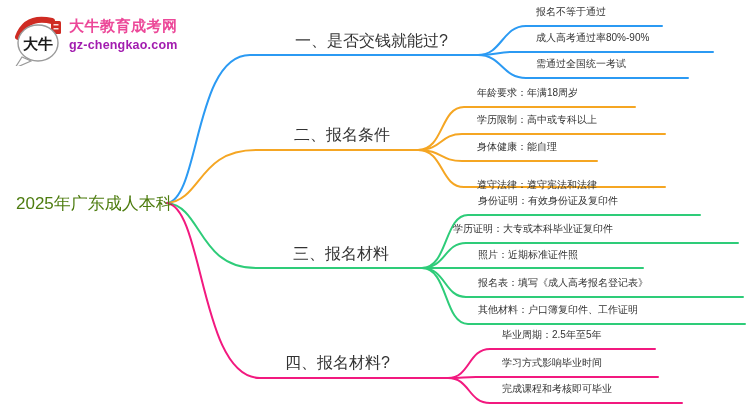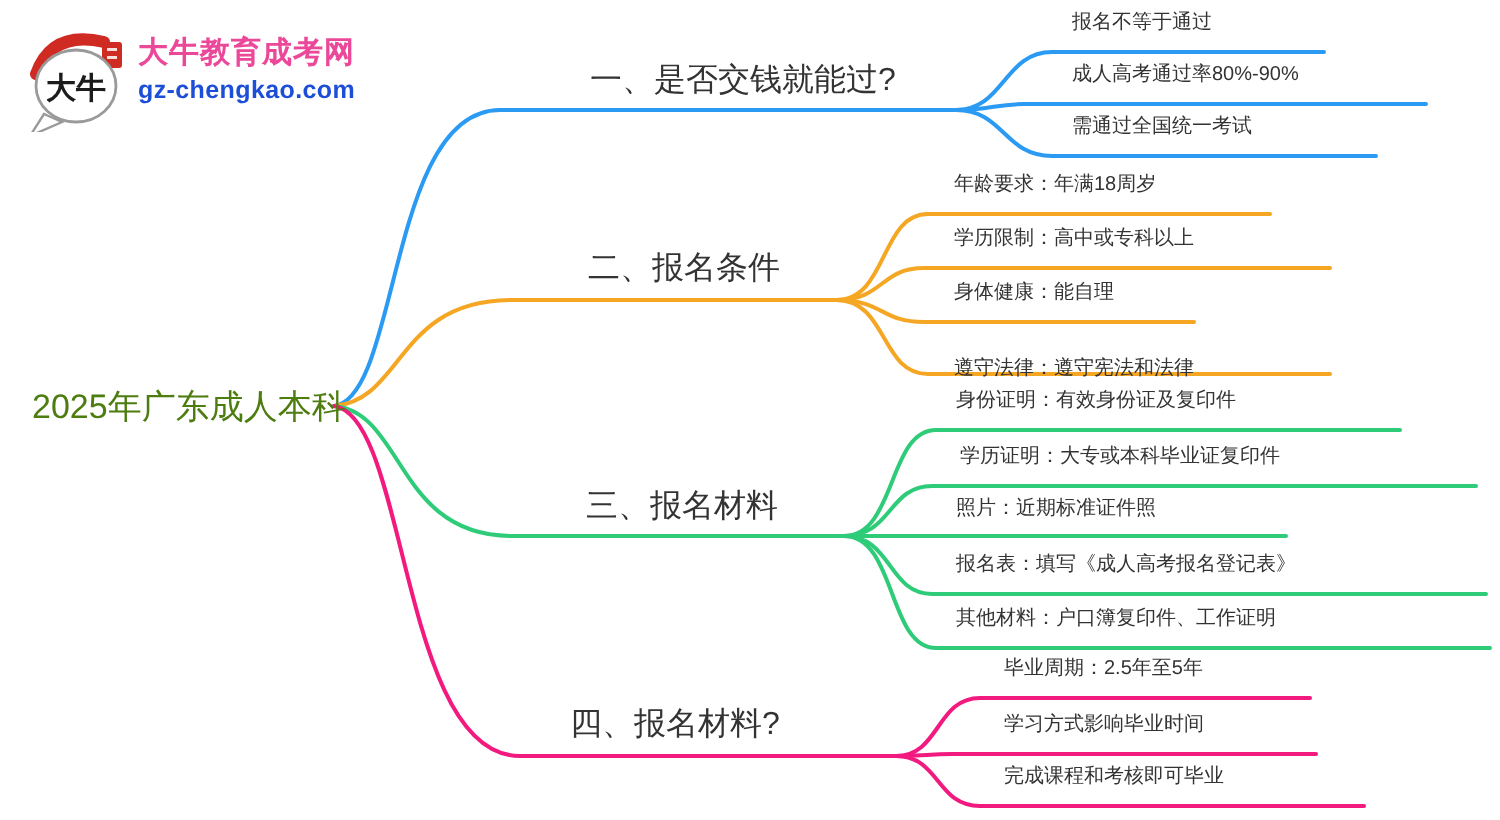--- a/index.html
+++ b/index.html
@@ -13,21 +13,21 @@
   svg.lines path{fill:none;stroke-width:2;stroke-linecap:round;}
   .node{
     position:absolute;white-space:nowrap;color:#333333;line-height:1.15;
   }
   .root{font-size:17px;color:#4d7c0f;}
   .branch{font-size:16px;}
   .child{font-size:10px;}
   .logo{position:absolute;left:13px;top:12px;display:flex;align-items:flex-start;}
   .logo-text{margin-left:4px;padding-top:5px;}
   .site-name{font-size:15px;font-weight:bold;color:#ec4899;letter-spacing:0.5px;}
-  .site-domain{font-size:12.5px;font-weight:bold;color:#1d4ed8;margin-top:2px;letter-spacing:0.2px;}
+  .site-domain{font-size:12.5px;font-weight:bold;color:#a21caf;margin-top:2px;letter-spacing:0.2px;}
 </style>
 </head>
 <body>
 
 <div class="canvas">
 
   <svg class="lines" width="750" height="410">
 
     <path d="M167,203 C200,199 194,55 250,55 H478" stroke="#2b9af3"></path>
     <path d="M478,55 C502,55 502,26 526,26 H662" stroke="#2b9af3"></path>
@@ -79,21 +79,21 @@
   <div class="node child" style="left:536px;top:6px">报名不等于通过</div>
   <div class="node child" style="left:536px;top:32px">成人高考通过率80%-90%</div>
   <div class="node child" style="left:536px;top:58px">需通过全国统一考试</div>
 
   <div class="node child" style="left:477px;top:87px">年龄要求：年满18周岁</div>
   <div class="node child" style="left:477px;top:114px">学历限制：高中或专科以上</div>
   <div class="node child" style="left:477px;top:141px">身体健康：能自理</div>
   <div class="node child" style="left:477px;top:179px">遵守法律：遵守宪法和法律</div>
 
   <div class="node child" style="left:478px;top:195px">身份证明：有效身份证及复印件</div>
-  <div class="node child" style="left:480px;top:223px">学历证明：大专或本科毕业证复印件</div>
+  <div class="node child" style="left:453px;top:223px">学历证明：大专或本科毕业证复印件</div>
   <div class="node child" style="left:478px;top:249px">照片：近期标准证件照</div>
   <div class="node child" style="left:478px;top:277px">报名表：填写《成人高考报名登记表》</div>
   <div class="node child" style="left:478px;top:304px">其他材料：户口簿复印件、工作证明</div>
 
   <div class="node child" style="left:502px;top:329px">毕业周期：2.5年至5年</div>
   <div class="node child" style="left:502px;top:357px">学习方式影响毕业时间</div>
   <div class="node child" style="left:502px;top:383px">完成课程和考核即可毕业</div>
 
 </div>
 

